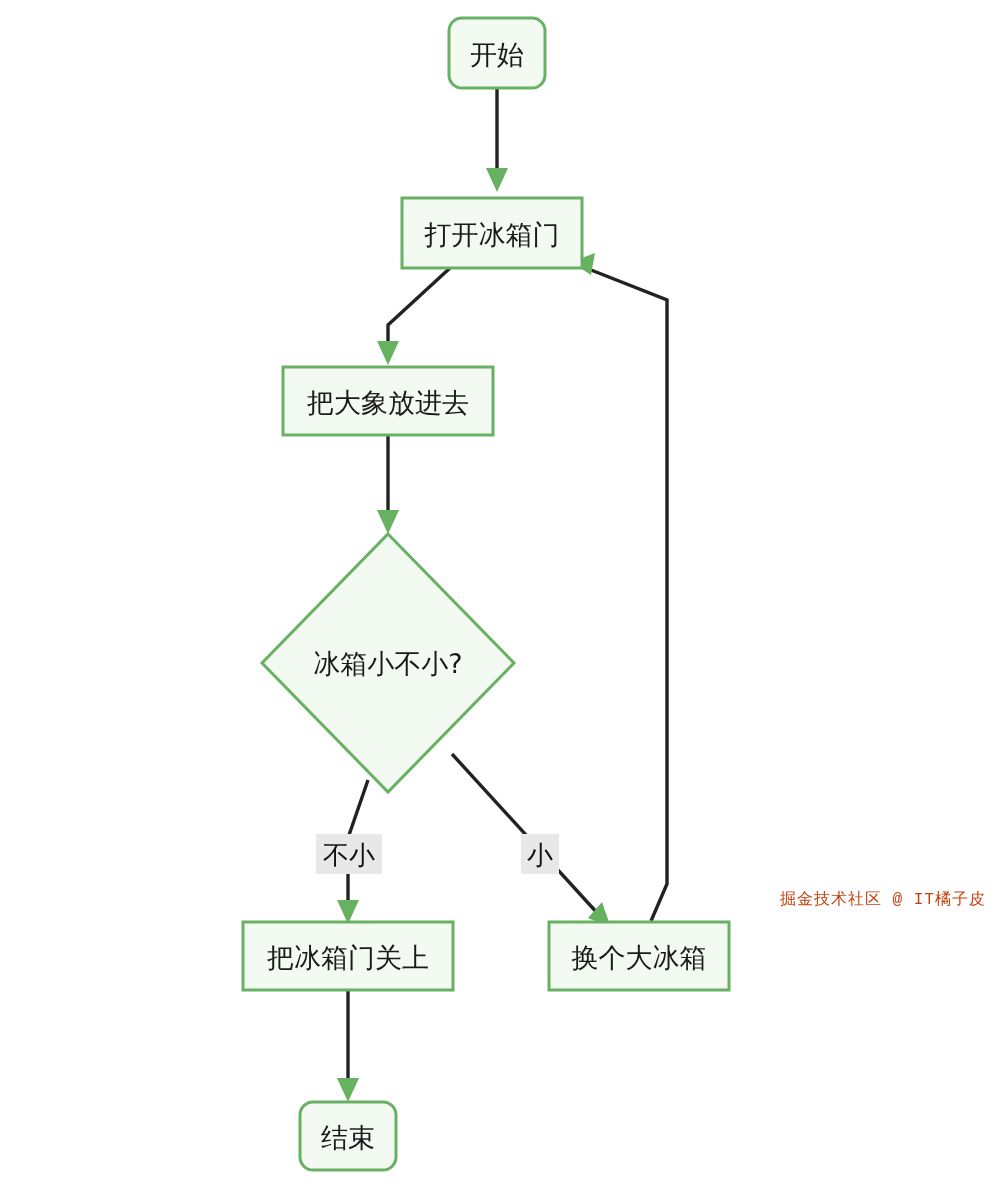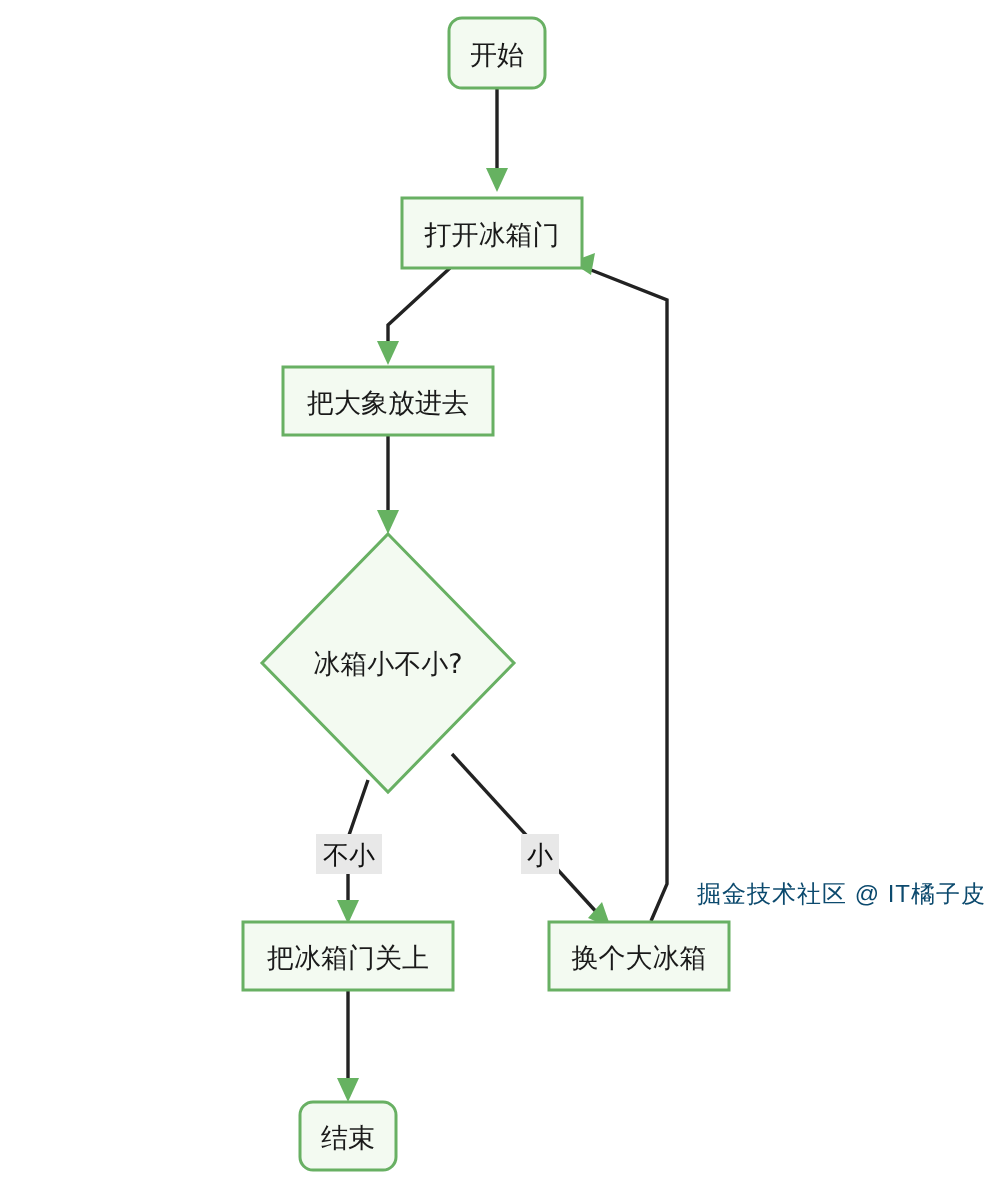--- a/index.html
+++ b/index.html
@@ -62,23 +62,23 @@
     font-size: 26px;
     fill: #111111;
     text-anchor: middle;
     dominant-baseline: central;
     white-space: pre;
   }
   .watermark-text {
     position: absolute;
     right: 14px;
     bottom: 18px;
-    font-family: Liberation Sans, sans-serif;
-    font-size: 24px;
-    color: #0c4a6e;
+    font-family: Liberation Mono, monospace;
+    font-size: 16px;
+    color: #c2410c;
     letter-spacing: 1px;
     user-select: none;
   }
 </style>
 </head>
 <body>
 
 <div id="flow-root">
   <svg class="flow-canvas" viewBox="0 0 1000 1186" xmlns="http://www.w3.org/2000/svg">
 

